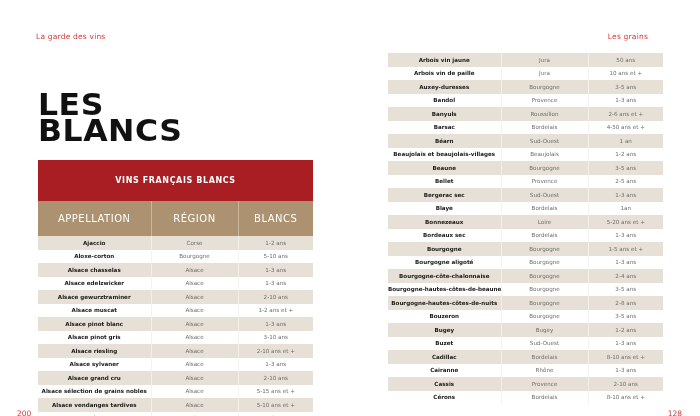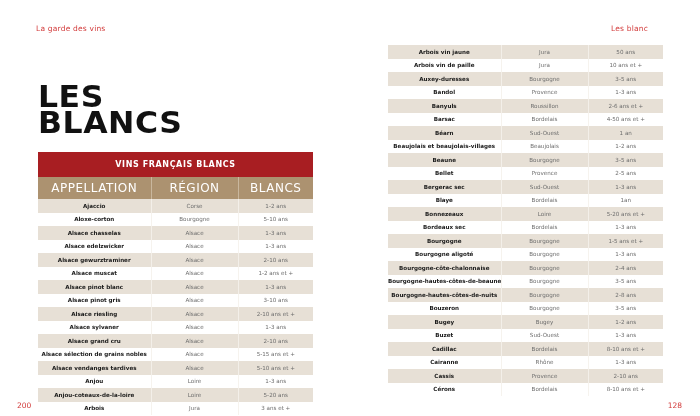--- a/index.html
+++ b/index.html
@@ -1,19 +1,19 @@
 <!DOCTYPE html>
 <html><head>
   <meta charset="utf-8">
   <style>
     * { margin: 0; padding: 0; box-sizing: border-box; }
     html, body { width: 700px; height: 416px; background: #ffffff; overflow: hidden; }
     body { position: relative; font-family: "Liberation Sans", sans-serif; color: #111; }
 
-    .page { position: absolute; top: 8px; height: 292px; }
+    .page { position: absolute; top: 16px; height: 292px; }
     .page-left { left: 0; width: 350px; }
     .page-right { left: 350px; width: 350px; }
 
     .running-head {
       position: absolute; top: 16px;
       font-family: "DejaVu Sans", sans-serif;
       font-size: 7.5px; color: #d23a3a; letter-spacing: 0.2px;
     }
     .page-left .running-head { left: 36px; }
     .page-right .running-head { right: 52px; }
@@ -45,27 +45,27 @@
     .page-right table.wine { left: 38px; top: 37px; width: 245px; }
 
     table.wine col.c1 { width: 113px; }
     table.wine col.c2 { width: 87px; }
     table.wine col.c3 { width: 75px; }
 
     .caption-row th {
       background: #a81e22; color: #fff;
       font-family: "DejaVu Sans", sans-serif;
       font-weight: 900; font-size: 8px; letter-spacing: 0.6px;
-      height: 14px; text-align: center; padding: 8px;
+      height: 14px; text-align: center; padding: 16px;
     }
     .header-row th {
       background: #ac9270; color: #fff;
       font-family: "DejaVu Sans", sans-serif;
-      font-weight: normal; font-size: 12px; letter-spacing: 0.5px;
-      height: 14px; padding: 4px;
+      font-weight: normal; font-size: 10px; letter-spacing: 0.5px;
+      height: 14px; padding: 12px;
       border-left: 1px solid #c9b79e;
     }
     .header-row th:first-child { border-left: none; }
 
     td {
       height: 13.5px; text-align: center; padding: 0;
       white-space: nowrap; overflow: hidden;
       border-left: 1px solid #f6f3ee;
     }
     td:first-child { border-left: none; }
@@ -186,21 +186,21 @@
           <td class="app">Arbois</td>
           <td class="reg">Jura</td>
           <td class="gar">3 ans et +</td>
         </tr>
       </tbody>
   </table>
   <div class="folio">200</div>
 </div>
 
 <div class="page page-right">
-  <div class="running-head">Les blanc</div>
+  <div class="running-head">Les grains</div>
   <table class="wine">
     <colgroup>
         <col class="c1">
         <col class="c2">
         <col class="c3">
       </colgroup>
     <tbody id="right-body">
         <tr class="odd">
           <td class="app">Arbois vin jaune</td>
           <td class="reg">Jura</td>

